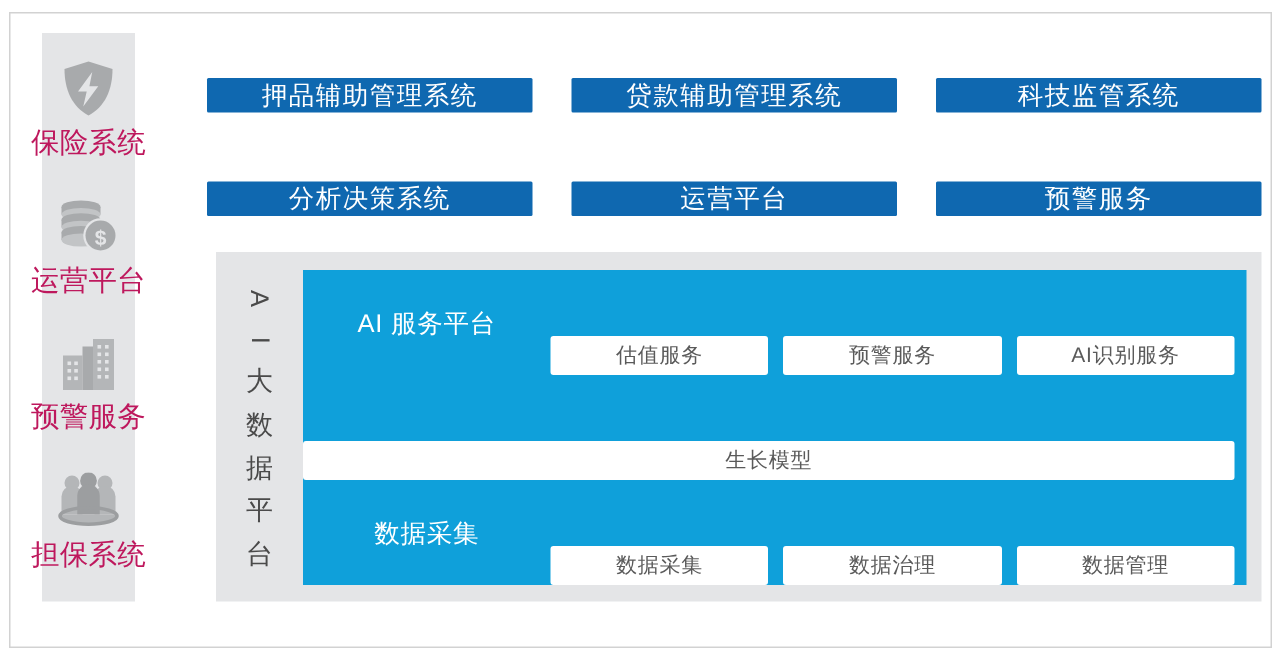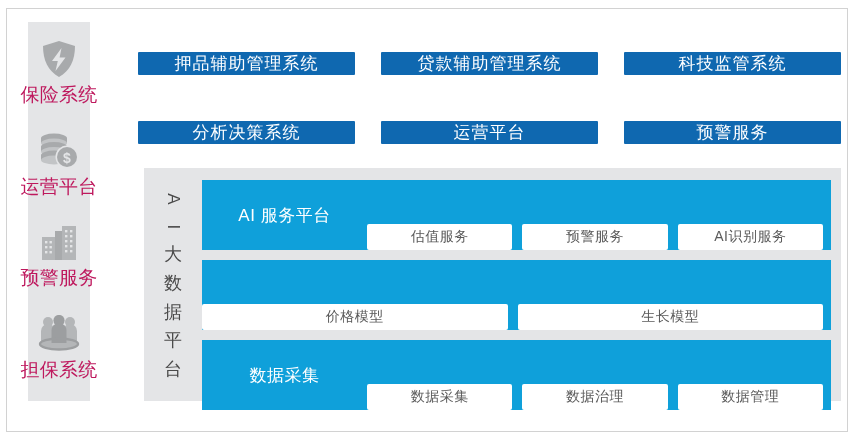--- a/index.html
+++ b/index.html
@@ -121,21 +121,20 @@
     transform: rotate(90deg);
     font-size: 17px;
     display: inline-block;
   }
 
   #ai-rows {
     flex: 1 1 auto;
     display: flex;
     flex-direction: column;
     justify-content: space-between;
-    gap: 10px;
   }
   .ai-row {
     flex: 1 1 0;
     background: #0fa0da;
     display: flex;
     align-items: center;
     padding: 0 8px 0 0;
     box-sizing: border-box;
   }
   .ai-row-title {
@@ -280,21 +279,20 @@
           <div class="ai-row-title">AI 服务平台</div>
           <div class="ai-row-boxes">
             <div class="ai-box">估值服务</div>
             <div class="ai-box">预警服务</div>
             <div class="ai-box">AI识别服务</div>
           </div>
         </div>
 
         <div class="ai-row">
           <div class="ai-row-boxes">
-            <div class="ai-box">价格模型</div>
             <div class="ai-box">生长模型</div>
           </div>
         </div>
 
         <div class="ai-row">
           <div class="ai-row-title">数据采集</div>
           <div class="ai-row-boxes">
             <div class="ai-box">数据采集</div>
             <div class="ai-box">数据治理</div>
             <div class="ai-box">数据管理</div>

